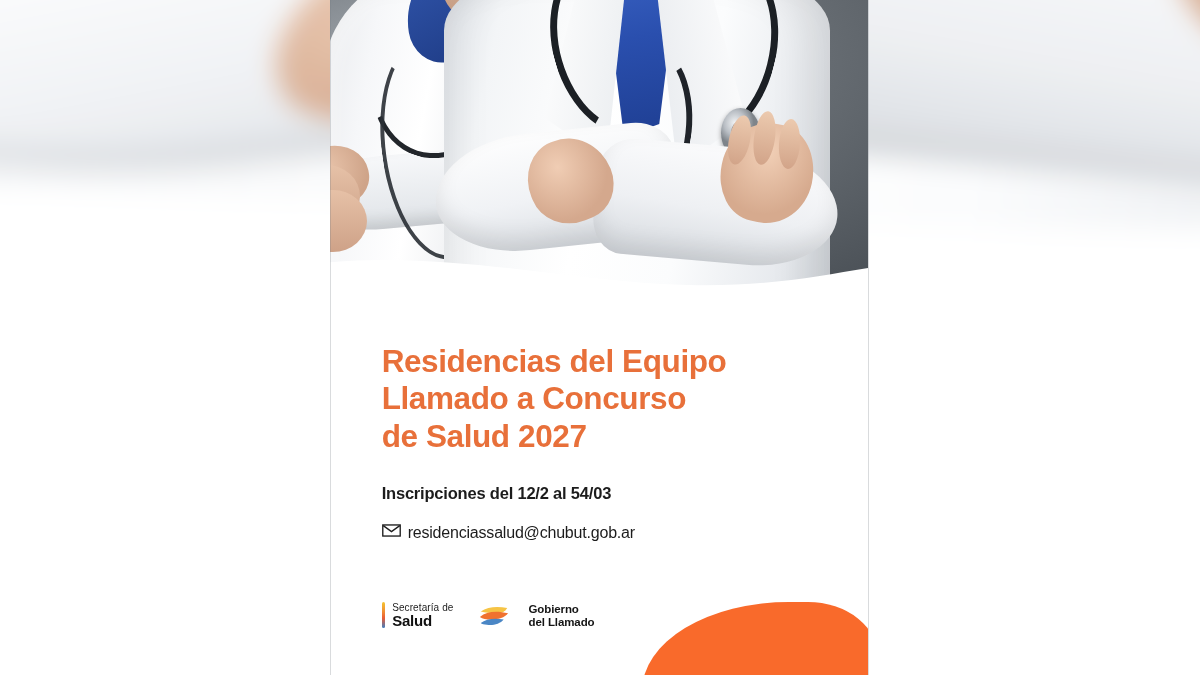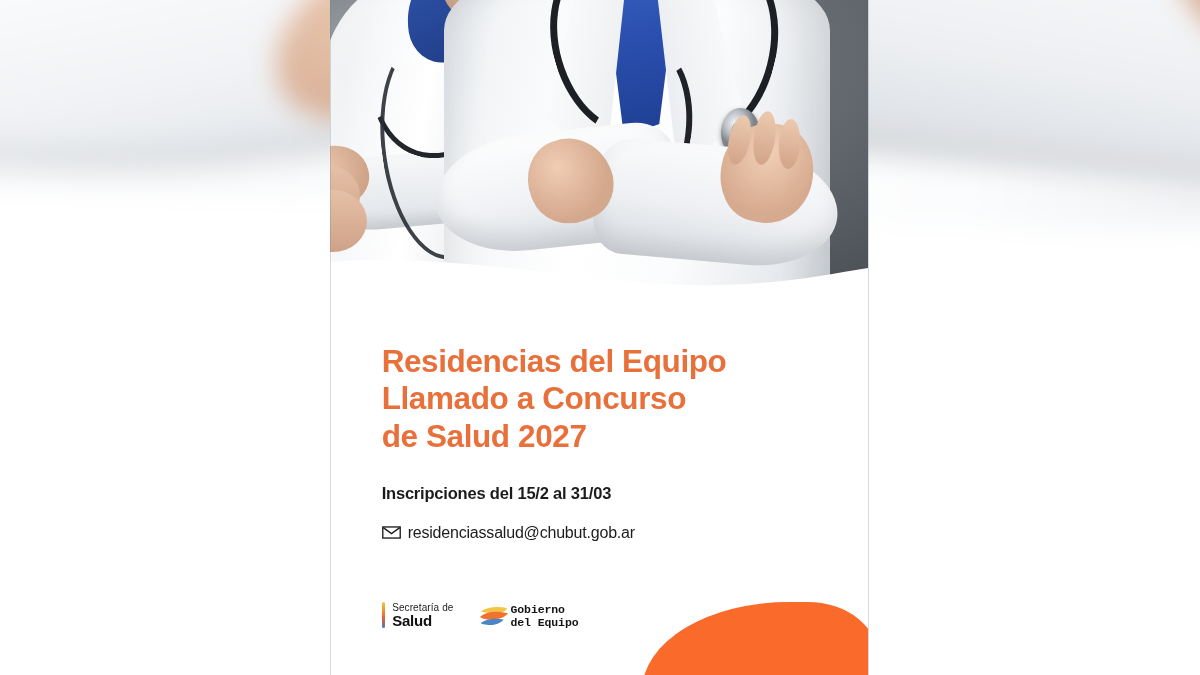--- a/index.html
+++ b/index.html
@@ -103,33 +103,33 @@
   
   .wave{position:absolute;left:0;bottom:-1px;width:100%;height:22%;}
 
   
   .ptext{position:absolute;left:0;top:46%;width:100%;height:54%;}
   .headline{position:absolute;left:9.6%;top:9%;width:85%;
       color:#e8703a;font-weight:bold;font-size:31.5px;line-height:1.18;
       letter-spacing:-.4px;}
   .subline{position:absolute;left:9.6%;top:47.5%;color:#1c1c1c;
       font-weight:bold;font-size:16.5px;letter-spacing:-.2px;}
-  .mailrow{position:absolute;left:9.6%;top:58.5%;display:flex;align-items:center;gap:7px;}
+  .mailrow{position:absolute;left:9.6%;top:58.5%;display:flex;align-items:flex-start;gap:7px;}
   .mailrow .addr{color:#1c1c1c;font-size:16px;letter-spacing:-.2px;}
   .envicon{width:19px;height:13px;display:block;}
 
   
   .logos{position:absolute;left:9.6%;top:80%;display:flex;align-items:center;gap:26px;}
   .logoSalud{display:flex;gap:7px;}
   .gradbar{width:3.5px;height:26px;border-radius:2px;
       background:linear-gradient(180deg,#f4c430 0%,#f08b33 38%,#ea5c34 62%,#3f7fc1 100%);}
   .saludTxt{line-height:1.12;}
   .saludTxt .l1{font-size:10px;color:#1d1d1d;letter-spacing:.1px;}
   .saludTxt .l2{font-size:15px;color:#101010;font-weight:bold;letter-spacing:-.2px;}
-  .logoChubut{display:flex;align-items:center;gap:1px;font-family:Liberation Mono, monospace;}
+  .logoChubut{display:flex;align-items:center;gap:19px;}
   .chubutMark{width:30px;height:22px;display:block;}
   .chubutTxt{line-height:1.14;font-weight:bold;color:#141414;font-size:11.5px;letter-spacing:-.1px;}
 
   
   .blob{position:absolute;right:-2%;bottom:-6%;width:44%;height:26%;
       background:#f96a2b;border-radius:62% 30% 0 0/94% 60% 0 0;}
 
   
   #bgPoster{left:-640px;top:-360px;width:2480px;height:1395px;
       filter:blur(13px);transform:scale(1.02);}
@@ -228,21 +228,21 @@
     </div>
 
     <div class="ptext">
 
       <div class="headline">
         <div>Residencias del Equipo</div>
         <div>Llamado a Concurso</div>
         <div>de Salud 2027</div>
       </div>
 
-      <div class="subline">Inscripciones del 15/2 al 31/03</div>
+      <div class="subline">Inscripciones del 12/2 al 54/03</div>
 
       <div class="mailrow">
         <svg class="envicon" viewBox="0 0 24 16">
           <rect x="1" y="1" width="22" height="14" fill="none" stroke="#1c1c1c" stroke-width="1.7"></rect>
           <path d="M1.6,1.8 L12,9.4 L22.4,1.8" fill="none" stroke="#1c1c1c" stroke-width="1.7"></path>
         </svg>
         <span class="addr">residenciassalud@chubut.gob.ar</span>
       </div>
 
       <div class="logos">
@@ -254,21 +254,21 @@
           </div>
         </div>
         <div class="logoChubut">
           <svg class="chubutMark" viewBox="0 0 34 24">
             <path d="M2,7 C10,1 22,1 32,3 C30,7 26,9 20,9 C12,9 7,8 2,7 Z" fill="#F6C445"></path>
             <path d="M1,13 C9,6 21,6 33,9 C29,14 22,16 14,16 C8,16 4,15 1,13 Z" fill="#F0722F"></path>
             <path d="M2,20 C8,15 18,14 28,16 C24,21 16,23 9,22 C6,22 3,21 2,20 Z" fill="#4A86C5"></path>
           </svg>
           <div class="chubutTxt">
             <div>Gobierno</div>
-            <div>del Equipo</div>
+            <div>del Llamado</div>
           </div>
         </div>
       </div>
 
       <div class="blob"></div>
     </div>
   </div>
 
   <div class="seam" style="left:330px;"></div>
   <div class="seam" style="left:868px;"></div>

